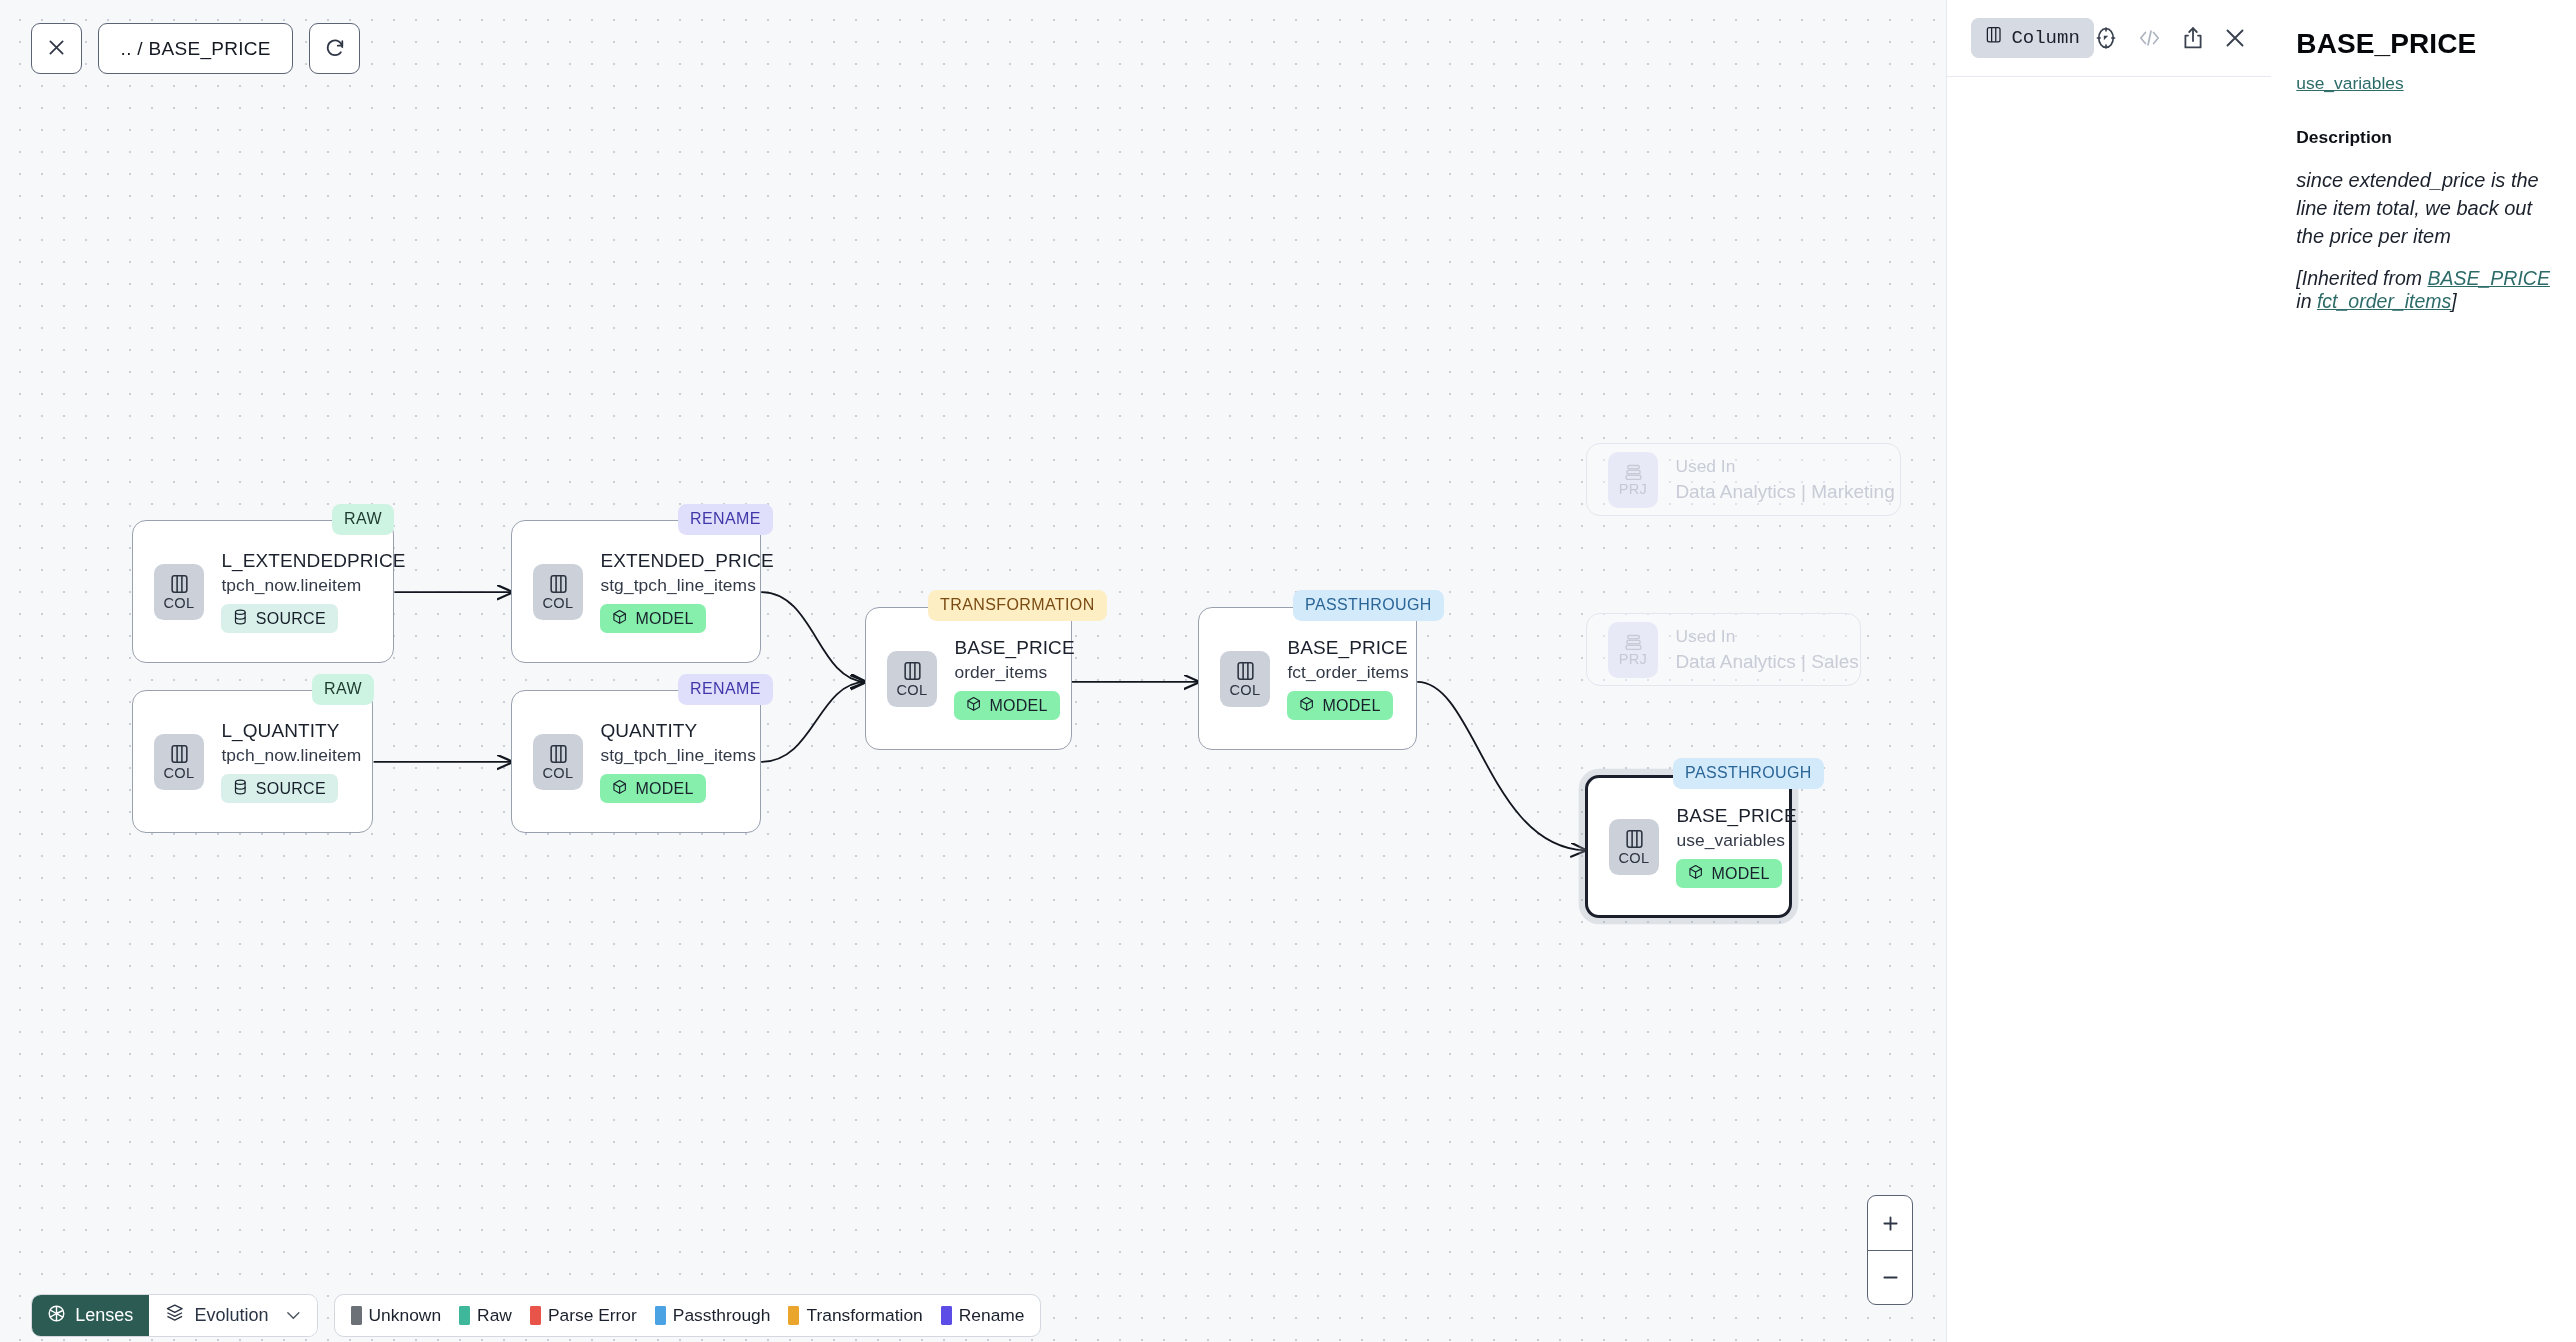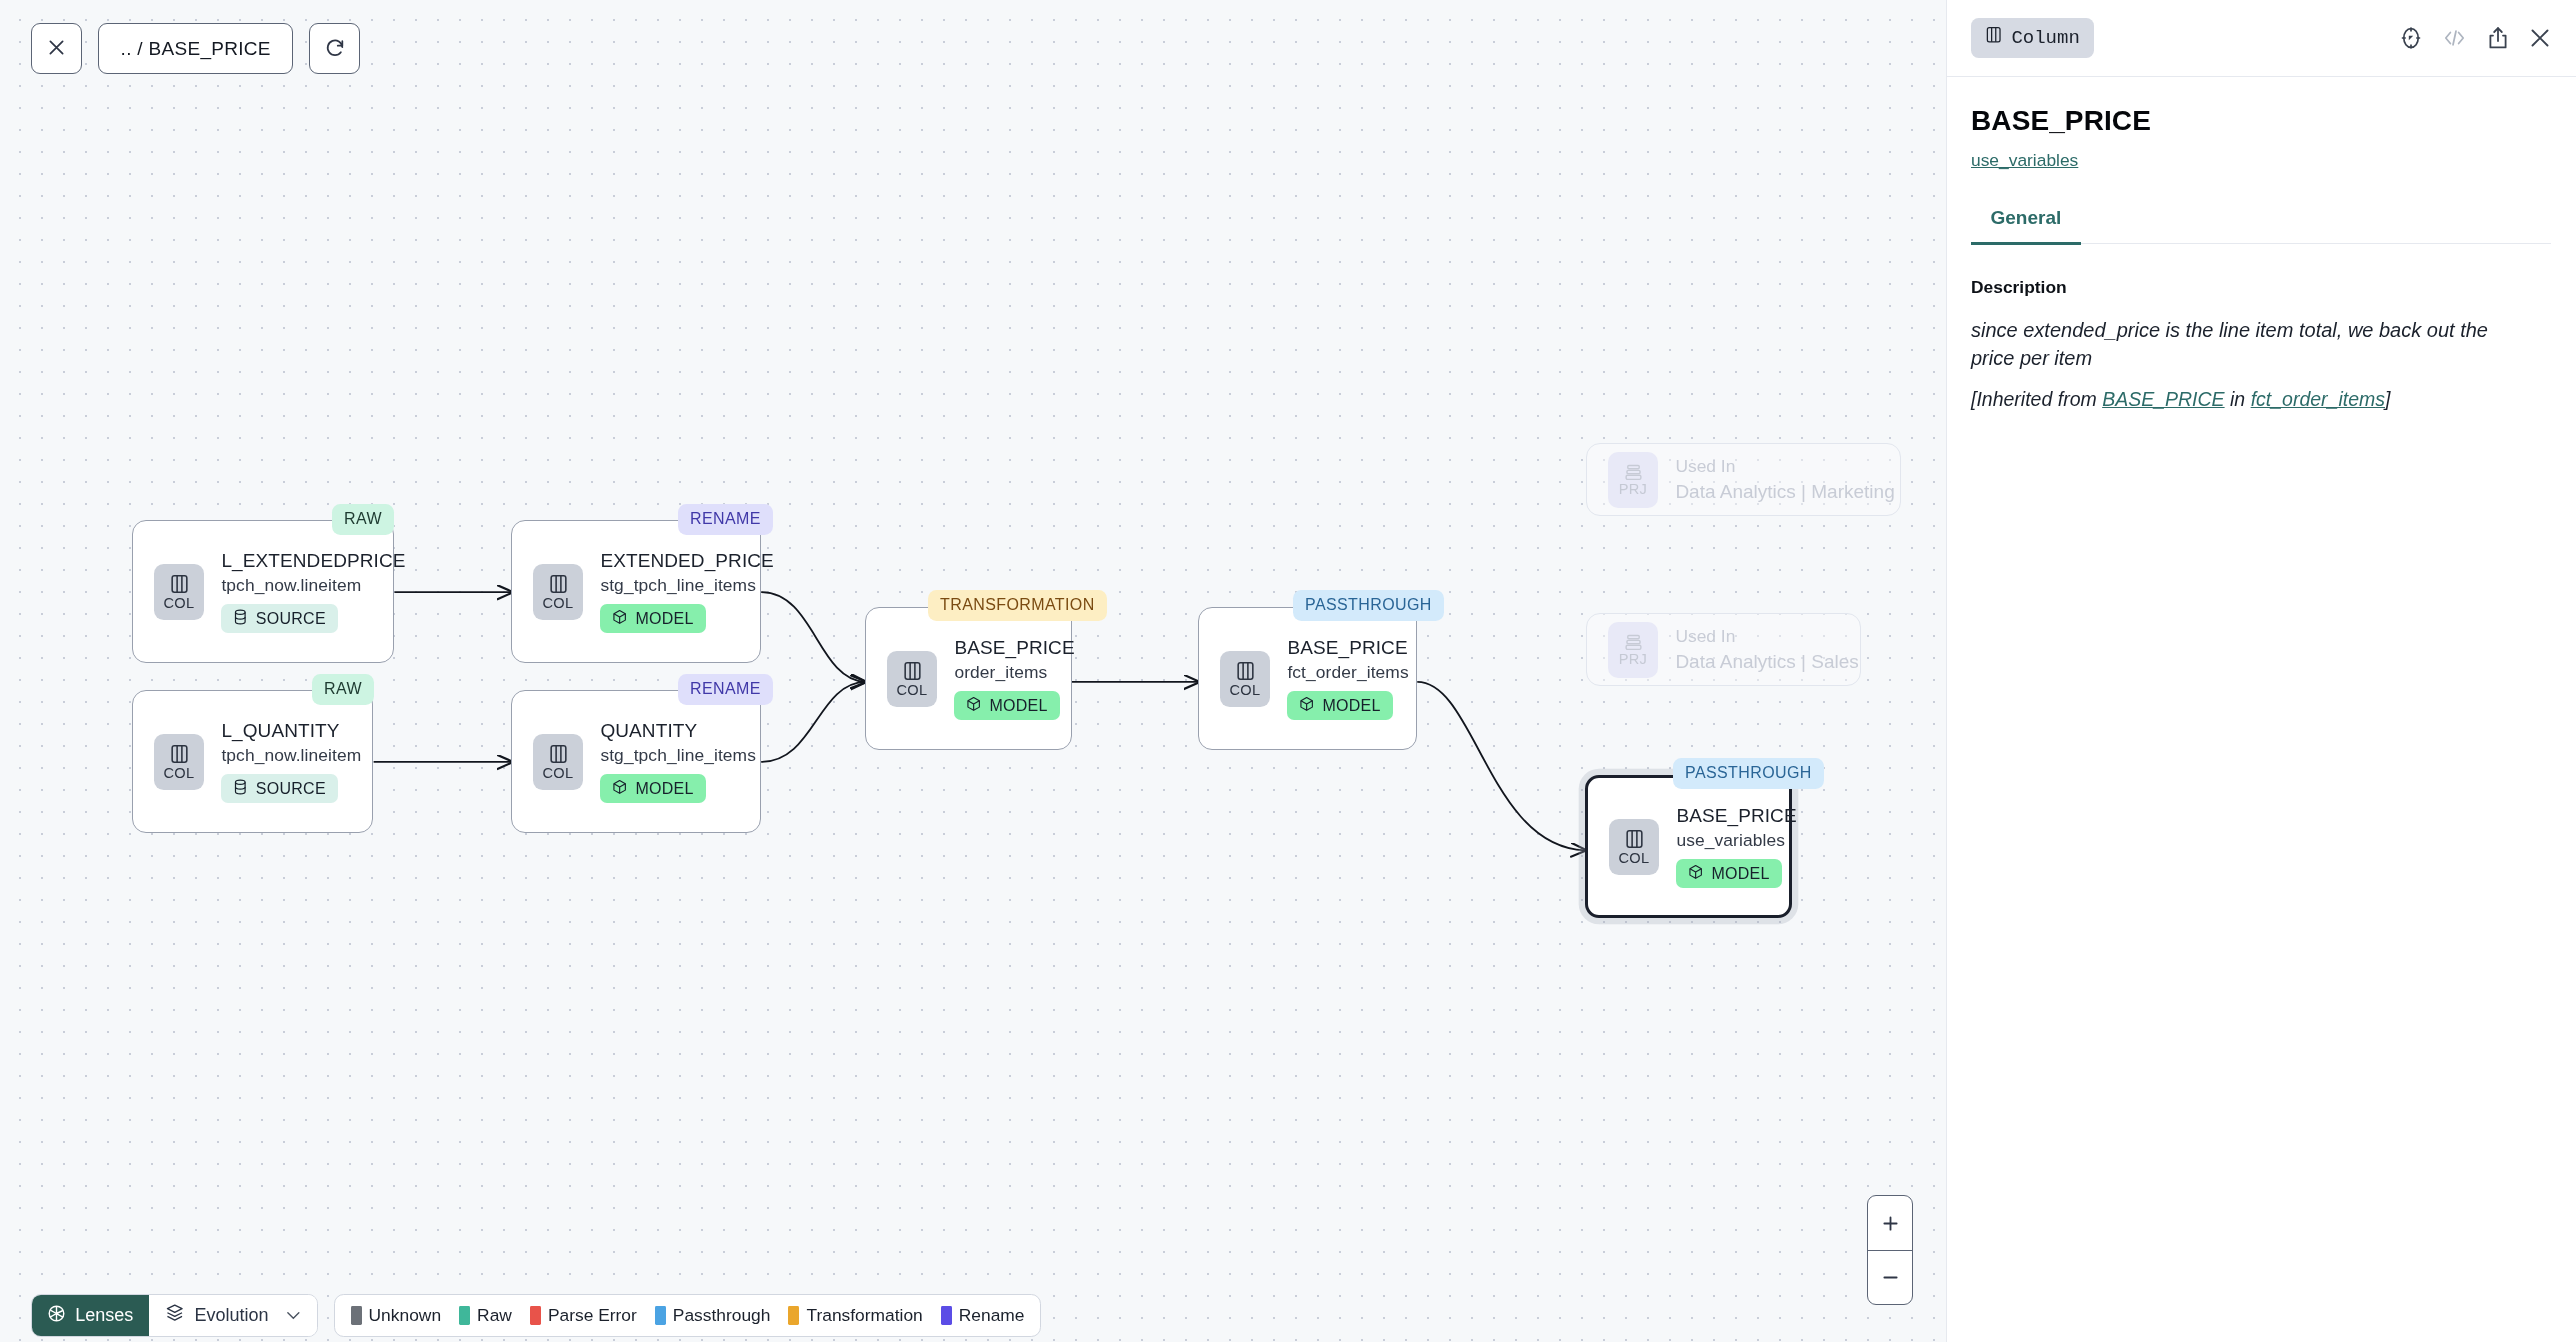--- a/index.html
+++ b/index.html
@@ -109,21 +109,21 @@
     position: absolute; right: 33px; bottom: 38px; width: 46px;
     background: #fff; border: 1.4px solid #5b6475; border-radius: 9px; z-index: 30; overflow: hidden;
   }
   .zoom-btn {
     height: 54px; display: flex; align-items: center; justify-content: center;
     color: #2f3646; cursor: pointer;
   }
   .zoom-btn + .zoom-btn { border-top: 1.4px solid #5b6475; }
 
   
-  #panel { width: 630px; height: 1343px; background: #fff; position: relative; display: flex; flex-direction: column; }
+  #panel { width: 630px; height: 1343px; background: #fff; position: relative; display: flex; flex-direction: row; }
   #panel::before { content: ""; position: absolute; left: 0; top: 0; bottom: 0; width: 1.4px; background: #e6e9ef; }
   #panel-head {
     height: 77px; display: flex; align-items: center; justify-content: space-between;
     padding: 0 24px 0 25px; border-bottom: 1.4px solid #e6e9ef; flex: 0 0 auto;
   }
   .kind-chip {
     display: inline-flex; align-items: center; gap: 9px; background: #d6dae3;
     border-radius: 7.7px; padding: 7px 14px; font-size: 19px; color: #1b212c;
     font-family: "Liberation Mono", monospace;
   }
@@ -504,23 +504,20 @@
               <path d="M4.5 4.5 L19.5 19.5 M19.5 4.5 L4.5 19.5"></path>
             </svg>
         </span>
       </div>
     </div>
 
     <div id="panel-body">
       <div id="panel-title">BASE_PRICE</div>
       <a id="panel-link">use_variables</a>
 
-      <div id="tabs">
-        <div class="tab">General</div>
-      </div>
 
       <div class="sec-label">Description</div>
       <div class="desc">since extended_price is the line item total, we back out the price per item</div>
       <div class="desc-inherit">
         <span>[Inherited from </span><a>BASE_PRICE</a><span> in </span><a>fct_order_items</a><span>]</span>
       </div>
     </div>
 
   </div>
 </div>

